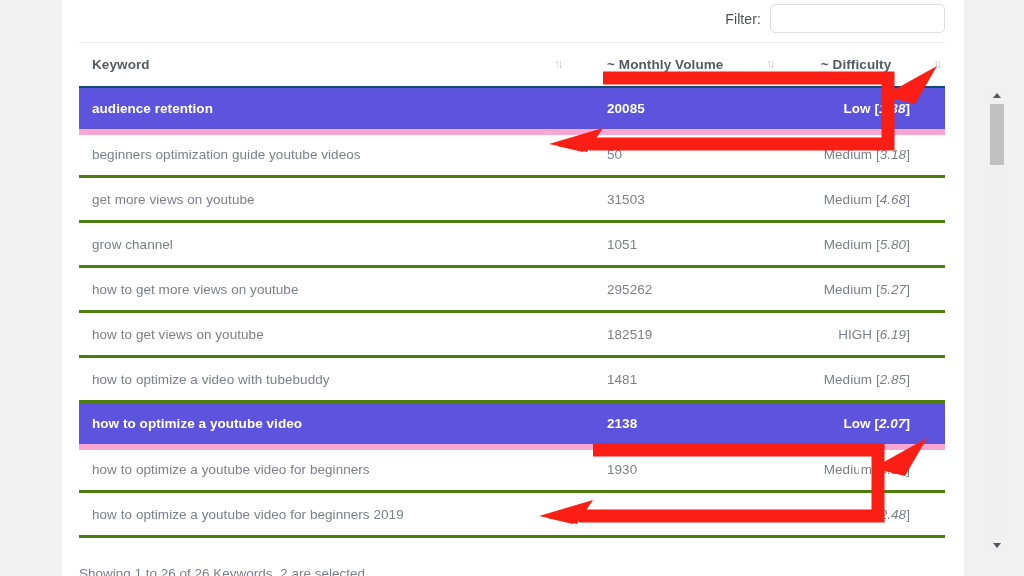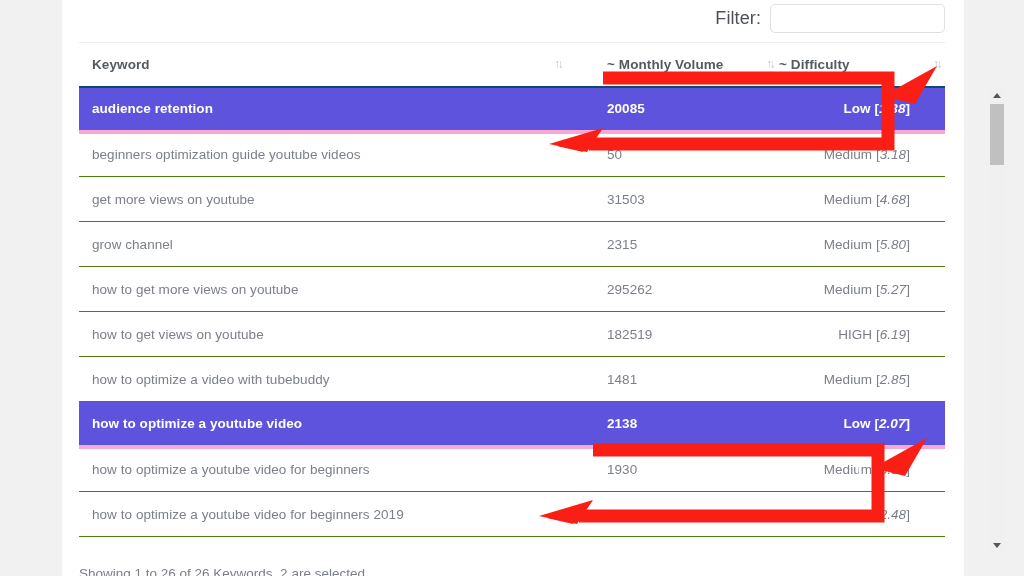--- a/index.html
+++ b/index.html
@@ -33,21 +33,21 @@
     top: 0;
     width: 902px;
     height: 37px;
     display: flex;
     align-items: center;
     justify-content: flex-end;
     padding-right: 19px;
   }
 
   #filter-label {
-    font-size: 18px;
+    font-size: 14px;
     color: #4d5156;
     margin-right: 9px;
     letter-spacing: .1px;
   }
 
   #filter-input {
     width: 175px;
     height: 29px;
     border: 1px solid #dfdfe2;
     border-radius: 5px;
@@ -80,54 +80,54 @@
     font-weight: bold;
     color: #555a60;
     border-top: 1px solid #ececef;
     border-bottom: 2px solid #0c4a6e;
     letter-spacing: .1px;
     white-space: nowrap;
   }
 
   th.c-keyword   { width: 490px; text-align: left;  padding-left: 13px; }
   th.c-volume    { width: 210px; text-align: left;  padding-left: 38px; margin-top: 18px; }
-  th.c-difficulty{ width: 166px; text-align: left;  padding-left: 0px; }
+  th.c-difficulty{ width: 166px; text-align: center;  padding-left: 0px; }
 
   .sort-icon {
     display: inline-block;
     color: #bfc3c9;
     font-size: 12px;
     font-weight: normal;
     letter-spacing: -2.5px;
   }
 
   th.c-keyword .sort-icon    { float: right; margin-right: 8px; }
   th.c-volume .sort-icon     { float: right; margin-right: 6px; }
   th.c-difficulty .sort-icon { float: right; margin-right: 5px; }
 
   tbody td {
     height: 45px;
     vertical-align: middle;
     font-size: 13.5px;
     color: #7b7f88;
-    border-bottom: 1px solid #4d7c0f;
+    border-bottom: 3px solid #4d7c0f;
     letter-spacing: .05px;
     white-space: nowrap;
     overflow: hidden;
   }
 
   td.c-keyword    { padding-left: 13px; }
   td.c-volume     { padding-left: 38px; }
   td.c-difficulty { padding-left: 0px; text-align: right; padding-right: 35px; }
 
   tr.hl td {
     background: #5d53dc;
     color: #ffffff;
     font-weight: bold;
-    border-bottom: 4px solid #f9a8d4;
+    border-bottom: 6px solid #f9a8d4;
   }
 
   .num { font-style: italic; }
 
   
   #scrollbar {
     position: absolute;
     left: 927px;
     top: 87px;
     width: 16px;
@@ -225,21 +225,21 @@
             <td class="c-volume">50</td>
             <td class="c-difficulty"><span>Medium</span> [<span class="num">3.18</span>]</td>
           </tr>
           <tr>
             <td class="c-keyword">get more views on youtube</td>
             <td class="c-volume">31503</td>
             <td class="c-difficulty"><span>Medium</span> [<span class="num">4.68</span>]</td>
           </tr>
           <tr>
             <td class="c-keyword">grow channel</td>
-            <td class="c-volume">2315</td>
+            <td class="c-volume">1051</td>
             <td class="c-difficulty"><span>Medium</span> [<span class="num">5.80</span>]</td>
           </tr>
           <tr>
             <td class="c-keyword">how to get more views on youtube</td>
             <td class="c-volume">295262</td>
             <td class="c-difficulty"><span>Medium</span> [<span class="num">5.27</span>]</td>
           </tr>
           <tr>
             <td class="c-keyword">how to get views on youtube</td>
             <td class="c-volume">182519</td>

